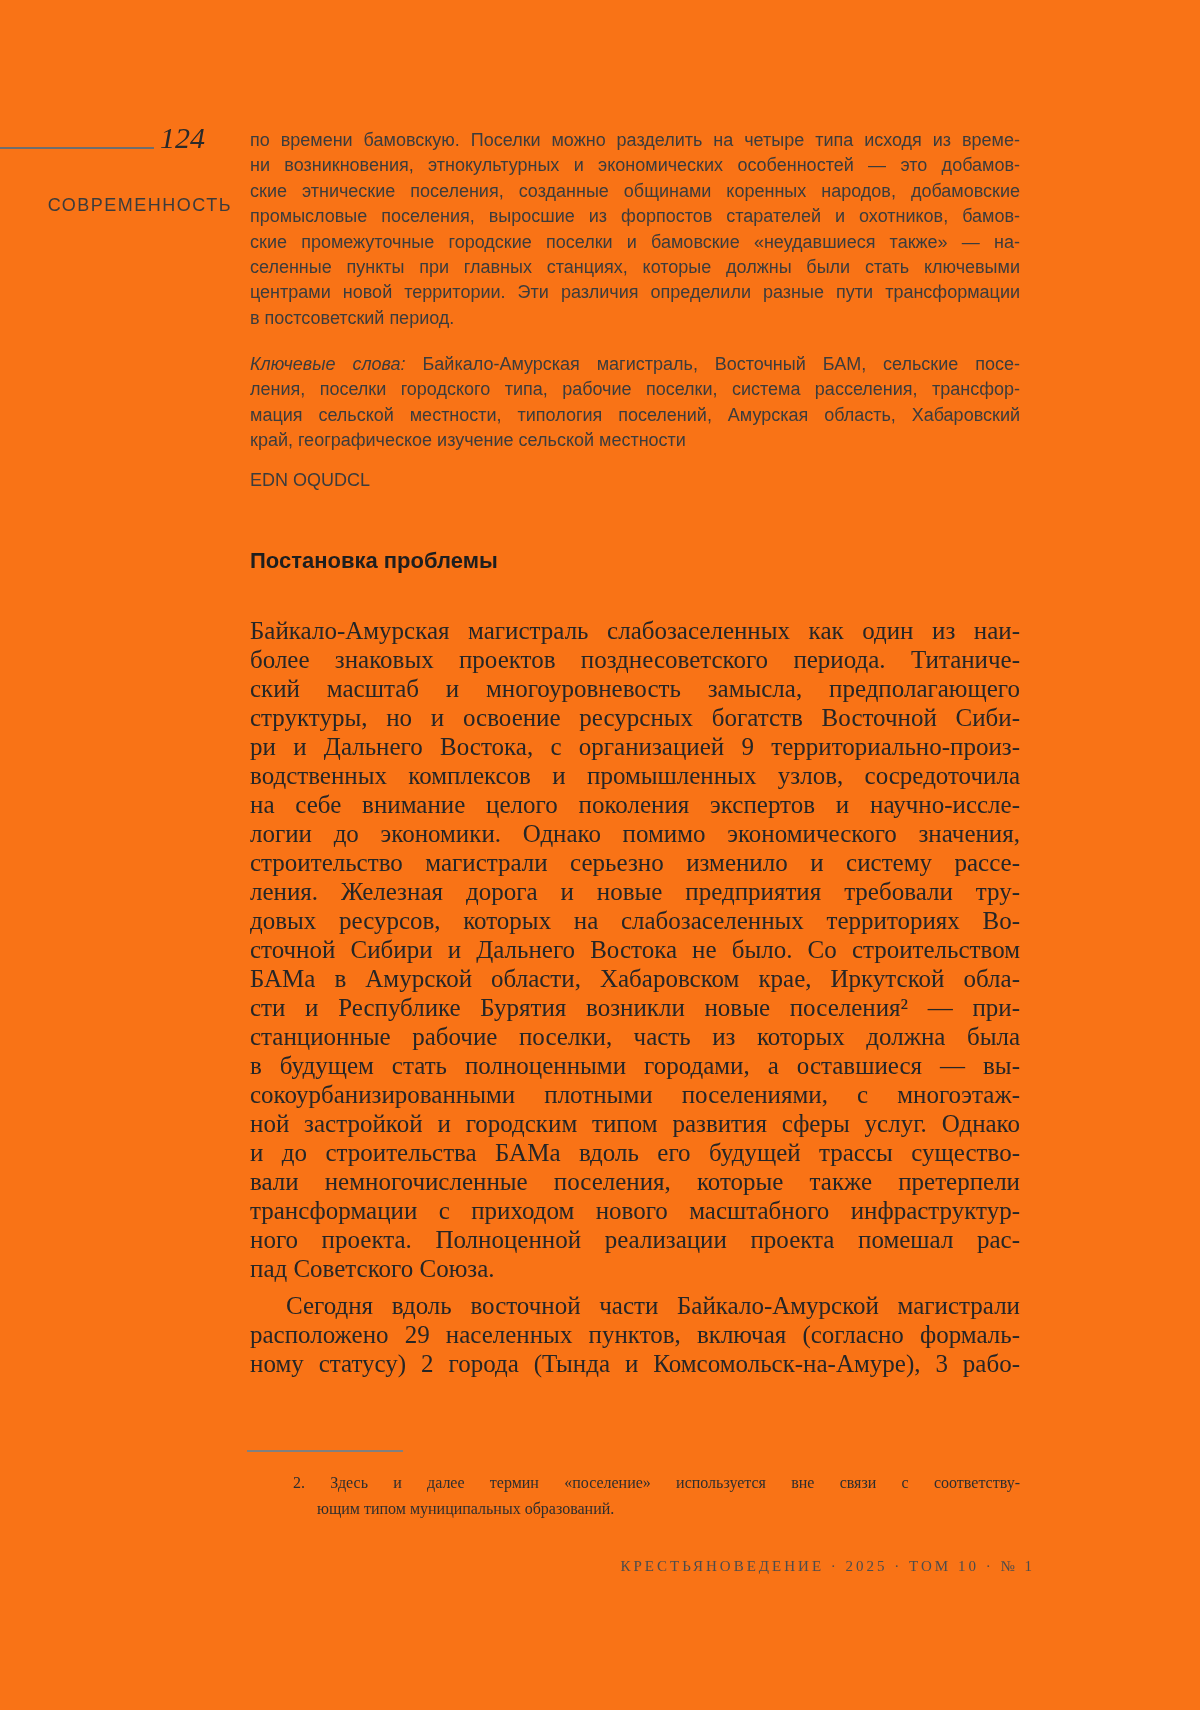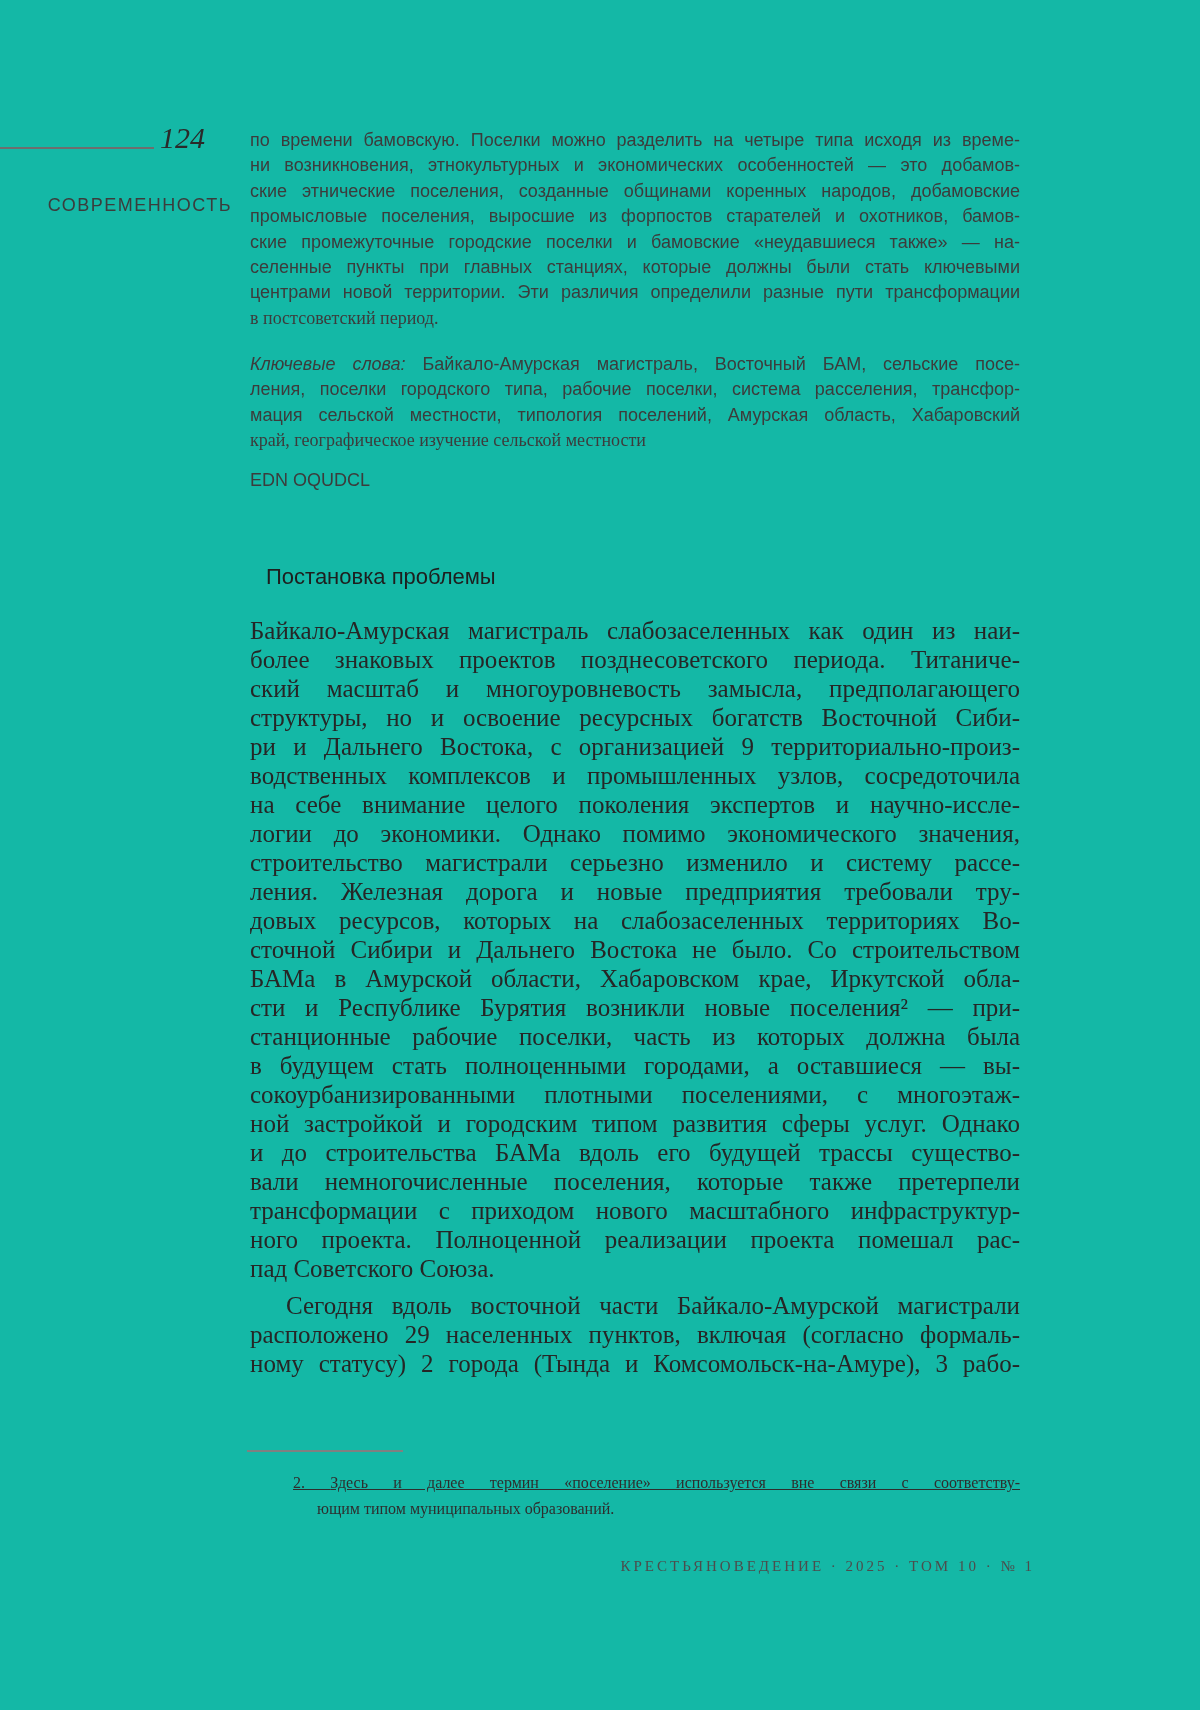--- a/index.html
+++ b/index.html
@@ -1,19 +1,19 @@
 <!DOCTYPE html>
 <html lang="ru"><head>
 <meta charset="utf-8">
 <style>
   html,body{margin:0;padding:0;background:#e8e8e8;}
   .page{
     position:relative;
     width:1200px;height:1710px;
-    background:#14b8a6;
+    background:#f97316;
     overflow:hidden;
     font-family:"Liberation Serif", serif;
     color:#262626;
   }
   
   .margin-rule{
     position:absolute;left:0;top:147px;width:154px;height:2px;
     background:#6e6e6e;
   }
   .page-number{
@@ -24,53 +24,53 @@
   .section-label{
     position:absolute;left:16px;top:195px;width:216px;
     text-align:right;
     font-family:"Liberation Sans", sans-serif;
     font-size:18px;letter-spacing:1.5px;color:#3c3c3c;
   }
   
   .col{position:absolute;left:250px;width:770px;}
   .ln{white-space:nowrap;}
   .j{text-align:justify;text-align-last:justify;}
-  .l{text-align:left;text-align-last:left;font-family:Liberation Serif, serif;}
+  .l{text-align:left;text-align-last:left;}
   .abstract,.keywords{
     font-family:"Liberation Sans", sans-serif;
     font-size:18px;line-height:25.4px;color:#3c3c3c;
   }
   .abstract{top:128px;}
   .keywords{top:352px;}
   .kw-label{font-style:italic;}
   .edn{
     position:absolute;left:250px;top:470px;
     font-family:"Liberation Sans", sans-serif;
     font-size:18px;color:#3c3c3c;
   }
   .heading{
-    position:absolute;left:250px;top:547px;width:770px;margin:16px;
+    position:absolute;left:250px;top:547px;width:770px;margin:0;
     font-family:"Liberation Sans", sans-serif;
-    font-weight:normal;font-size:22px;line-height:28px;color:#1e1e1e;
+    font-weight:bold;font-size:22px;line-height:28px;color:#1e1e1e;
   }
   .body-text{
     top:616px;
     font-size:25px;line-height:29px;color:#262626;
   }
   .indent{text-indent:36px;margin-top:8px;}
   .footnote-rule{
     position:absolute;left:247px;top:1450px;width:156px;height:2px;
     background:#808080;
   }
   .footnote{
     position:absolute;left:250px;top:1470px;width:703px;
     padding-left:67px;box-sizing:content-box;
     font-size:16px;line-height:26px;color:#2e2e2e;
   }
-  .footnote .first{text-indent:-24px;text-decoration:underline;}
+  .footnote .first{text-indent:-24px;}
   .footer{
     position:absolute;right:165px;top:1556px;
     font-size:15px;line-height:20px;letter-spacing:3px;color:#4c4c4c;
     white-space:nowrap;
     text-align:right;
   }
 </style>
 </head>
 <body>
 

